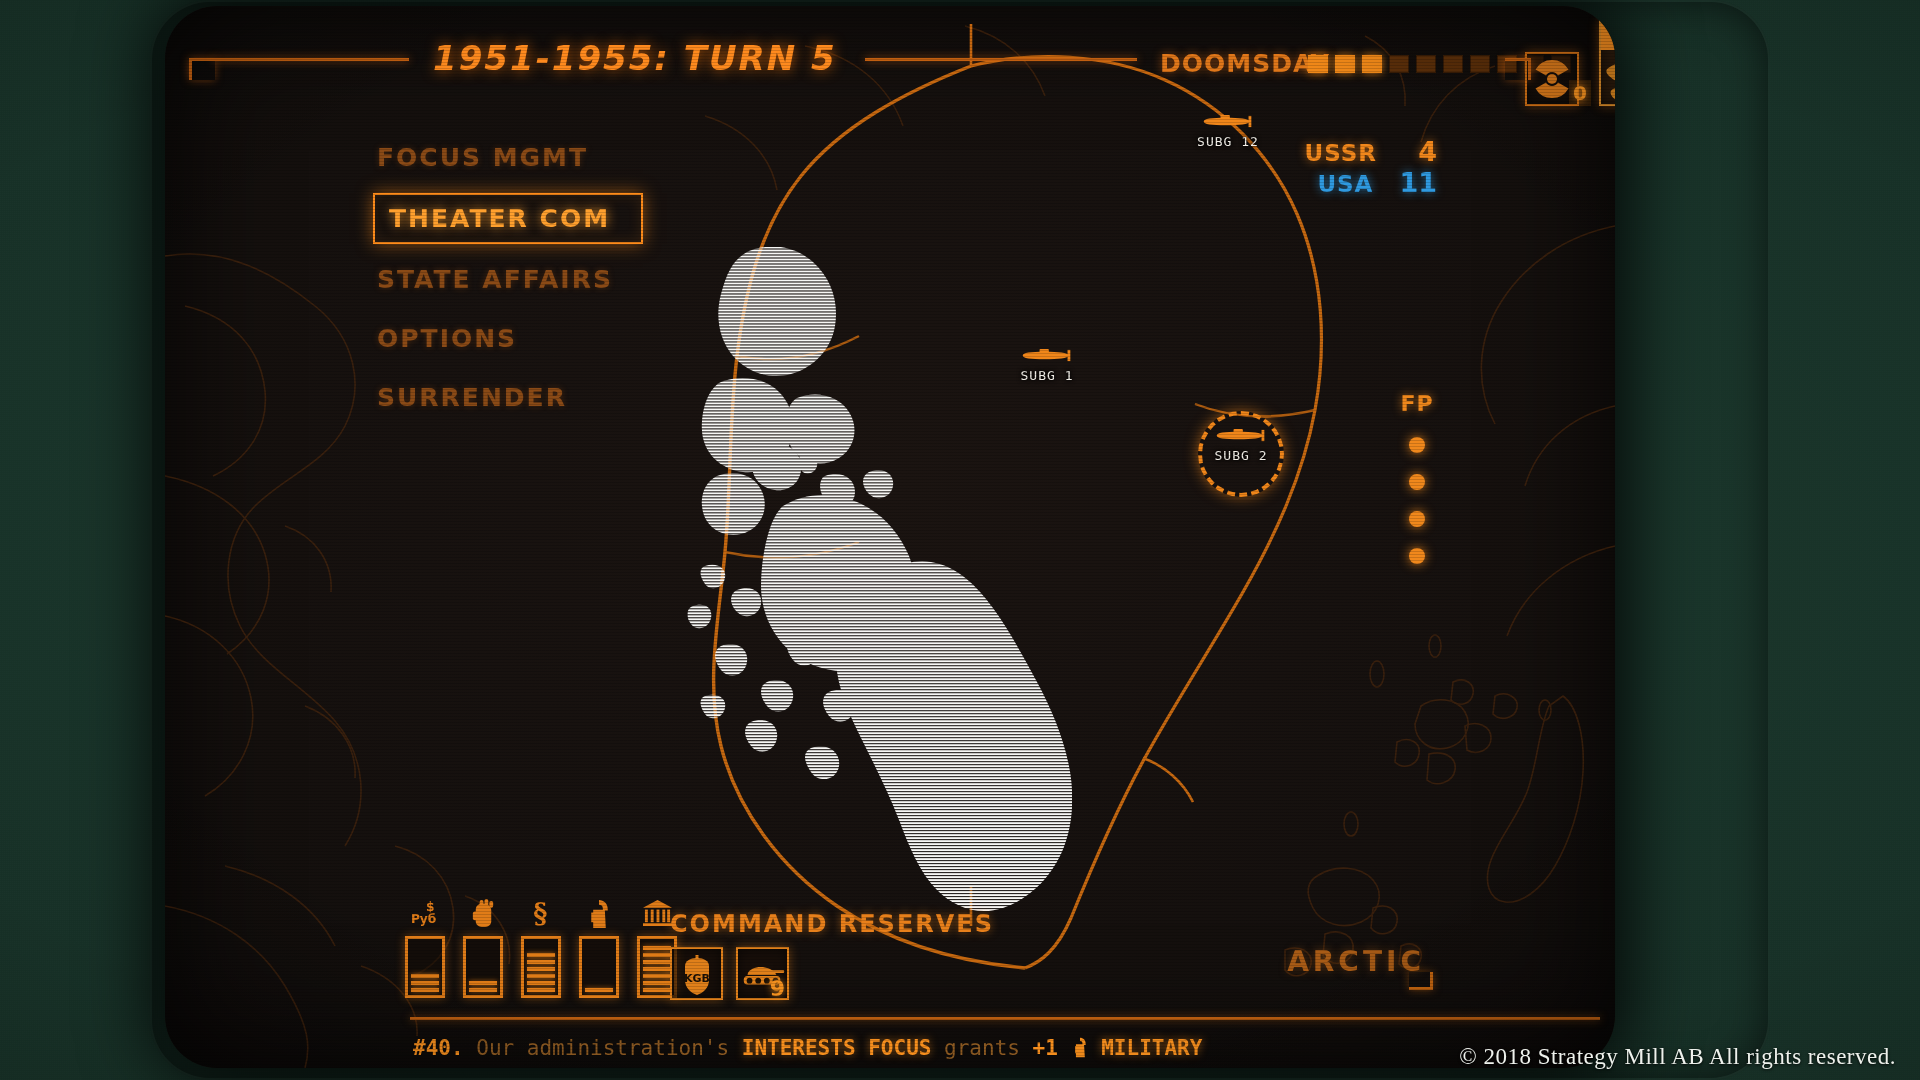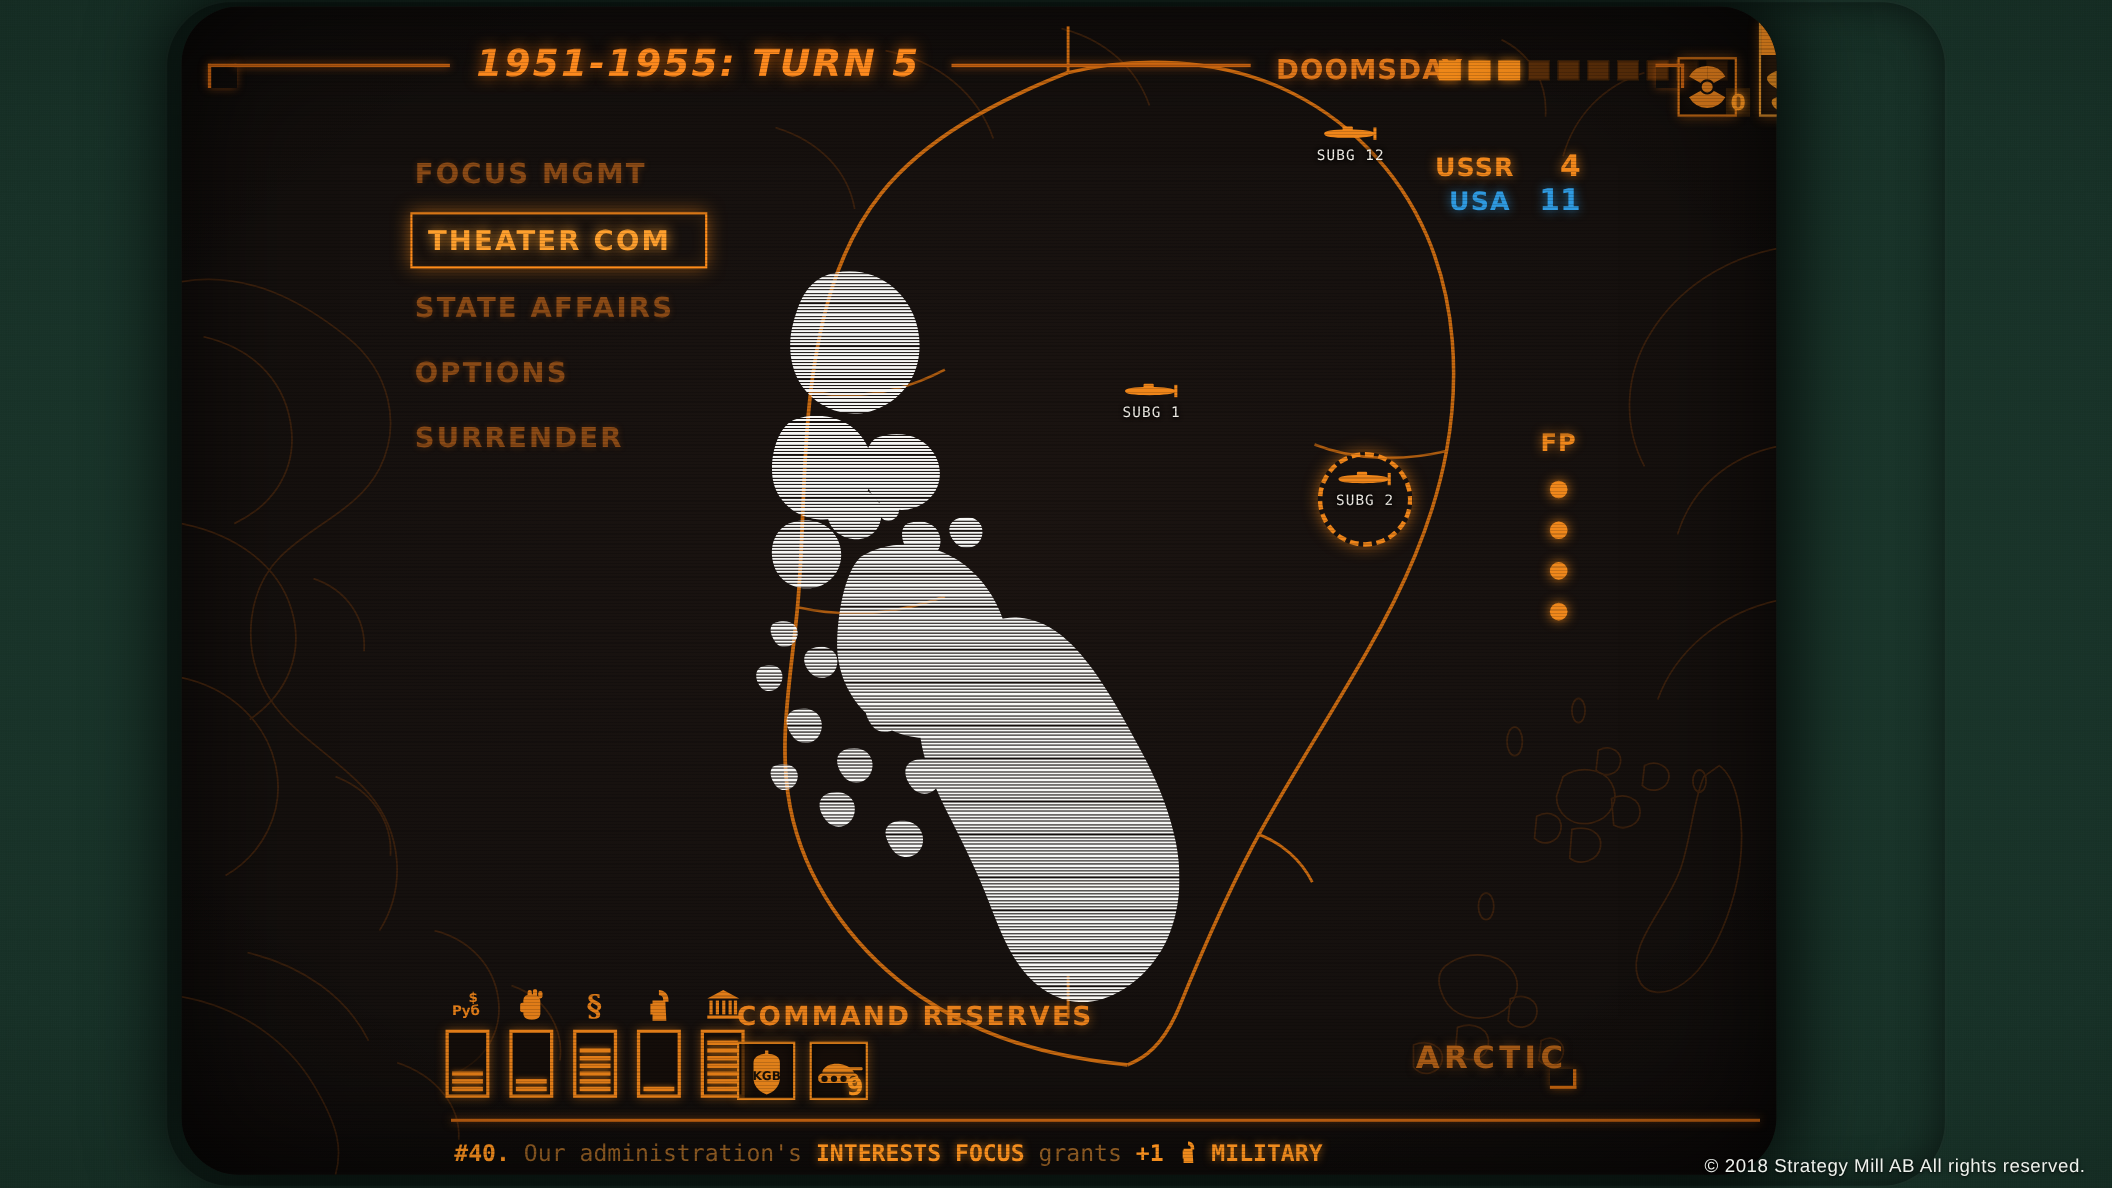--- a/index.html
+++ b/index.html
@@ -201,21 +201,21 @@
     font-family:"DejaVu Sans Mono", monospace; font-size:21px;
     white-space:nowrap; letter-spacing:0px;
   }
   .st-dim    { color:#8d5a22; }
   .st-bright { color:#f78f1e; font-weight:bold; text-shadow:0 0 8px rgba(247,143,30,.65); }
   .st-num    { color:#f78f1e; font-weight:bold; }
 
   
   #copyright {
     position:absolute; right:24px; bottom:10px; z-index:90;
-    font-family:Liberation Sans, sans-serif; font-size:17px;
+    font-family:Liberation Serif, serif; font-size:23px;
     color:#eef1ec; letter-spacing:.5px;
     text-shadow:0 1px 3px rgba(0,0,0,.9);
   }
 </style>
 </head>
 <body>
 
 <div id="cabinet">
   <div id="bezel-inner"></div>
 </div>

